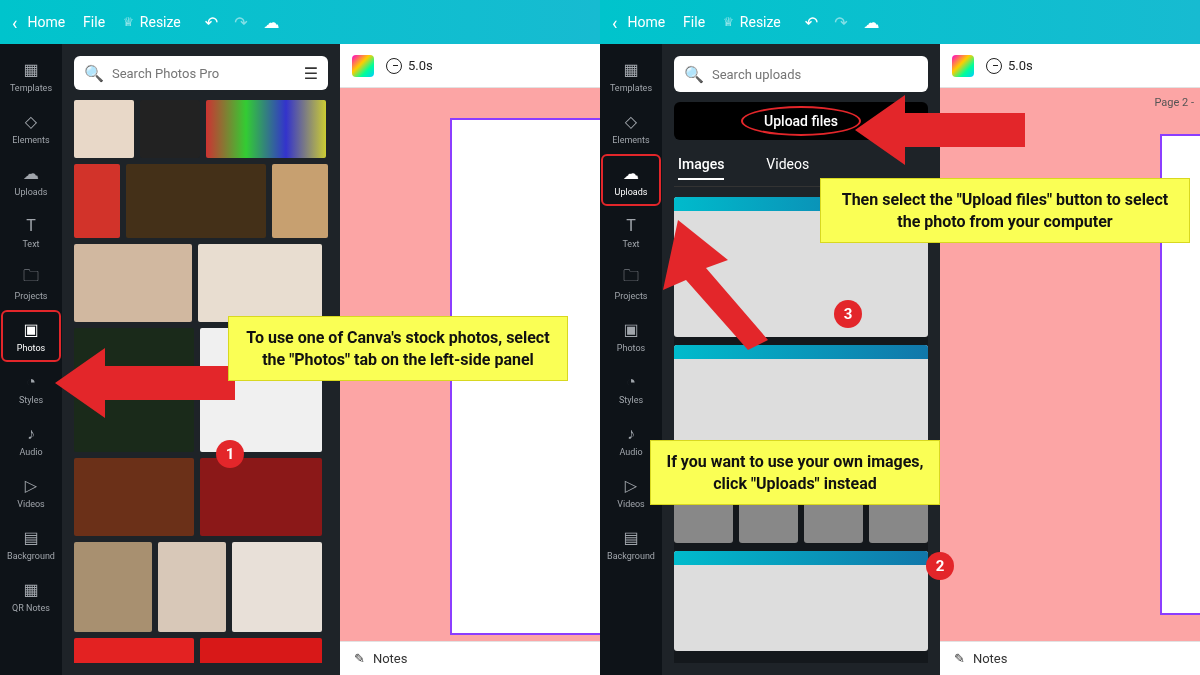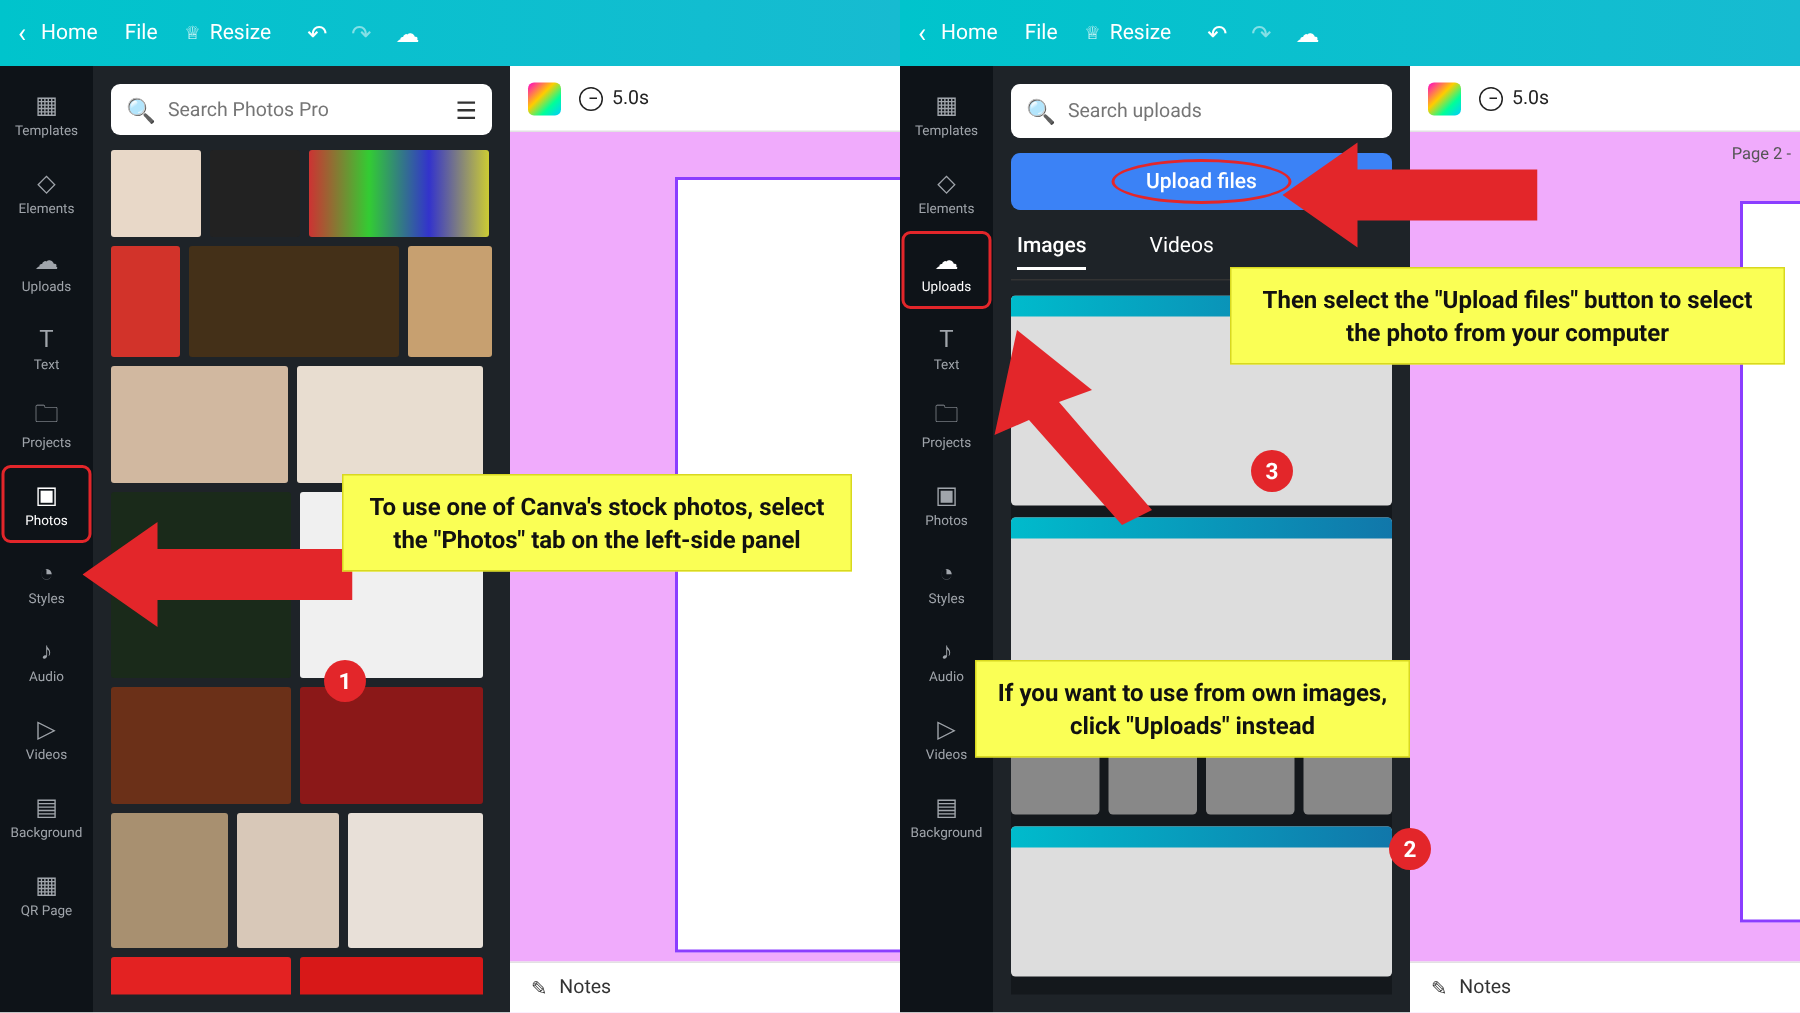--- a/index.html
+++ b/index.html
@@ -23,34 +23,34 @@
 .rail-ico{width:20px;height:20px;display:flex;align-items:center;justify-content:center;font-size:16px}
 
 
 .panel{position:absolute;left:62px;top:44px;width:278px;bottom:0;background:#1e2328;padding:12px;display:flex;flex-direction:column;gap:10px}
 .search{background:#fff;border-radius:6px;height:36px;display:flex;align-items:center;padding:0 10px;gap:8px}
 .search input{border:none;outline:none;flex:1;font-size:13px}
 .search .adj{font-size:16px;color:#333}
 .photo-grid{display:flex;flex-wrap:wrap;gap:6px;overflow:hidden}
 .ph{background:#555;border-radius:2px}
 
-.upload-btn{background:#3b82f6;color:#fff;height:38px;border-radius:6px;display:flex;align-items:center;justify-content:center;font-size:14px;font-weight:500;position:relative}
+.upload-btn{background:#000000;color:#fff;height:38px;border-radius:6px;display:flex;align-items:center;justify-content:center;font-size:14px;font-weight:500;position:relative}
 .upload-btn .oval{position:absolute;width:120px;height:30px;border:2px solid #e3262a;border-radius:50%}
 .record{color:#fff;text-align:center;font-size:13px;font-weight:500;padding:4px 0}
 .utabs{display:flex;gap:42px;color:#fff;font-size:14px;padding:6px 4px;border-bottom:1px solid #333}
 .utabs .t{padding-bottom:6px}
 .utabs .t.act{border-bottom:2px solid #fff;font-weight:500}
 .uprev{flex:1;background:#14181c;display:flex;flex-direction:column;gap:8px;overflow:hidden}
 .uprev .card{background:#ddd;border-radius:3px;height:140px;position:relative}
 .uprev .card .cbar{height:14px;background:linear-gradient(90deg,#0bc,#17a);border-radius:3px 3px 0 0}
 .uprev .strip{height:50px;display:flex;gap:6px}
 .uprev .strip div{flex:1;background:#888;border-radius:3px}
 
 
-.canvas{position:absolute;left:340px;top:44px;right:0;bottom:0;background:#f0abfc}
+.canvas{position:absolute;left:340px;top:44px;right:0;bottom:0;background:#fca5a5}
 .cvbar{height:44px;background:#fff;display:flex;align-items:center;padding:0 12px;gap:12px;border-bottom:1px solid #e2e2e2}
 .grad-sq{width:22px;height:22px;border-radius:4px;background:linear-gradient(135deg,#ff00cc,#ffcc00 40%,#00ff99 70%,#00ccff)}
 .dur{display:flex;align-items:center;gap:6px;font-size:13px;color:#222}
 .dur .clk{width:16px;height:16px;border:1.5px solid #222;border-radius:50%;position:relative}
 .dur .clk:after{content:"";position:absolute;width:5px;height:1.5px;background:#222;top:6px;left:6px}
 .page-lbl{position:absolute;right:6px;top:52px;font-size:11px;color:#555}
 .artboard{position:absolute;top:74px;left:110px;right:-40px;bottom:40px;background:#fff;border:2px solid #8b3dff}
 .pane-right .artboard{left:auto;right:-50px;width:90px;top:90px;bottom:60px}
 .notes{position:absolute;bottom:0;left:0;right:0;height:34px;background:#fff;border-top:1px solid #e2e2e2;display:flex;align-items:center;padding:0 14px;gap:8px;font-size:13px;color:#333}
 
@@ -115,21 +115,21 @@
     <div class="rail-item">
         <span class="rail-ico">▷</span>
         <span>Videos</span>
       </div>
     <div class="rail-item">
         <span class="rail-ico">▤</span>
         <span>Background</span>
       </div>
     <div class="rail-item">
         <span class="rail-ico">▦</span>
-        <span>QR Page</span>
+        <span>QR Notes</span>
       </div>
   </div>
 
   <div class="panel">
     <div class="search">
       <span>🔍</span>
       <input placeholder="Search Photos Pro" style="">
       <span class="adj">☰</span>
     </div>
     <div class="photo-grid">
@@ -287,17 +287,17 @@
 </div>
 <div class="arrow" style="left:658px;top:220px">
   <svg width="120" height="130">
       <polygon points="20,0 70,40 48,48 110,120 90,130 28,60 5,70" fill="#e3262a"></polygon>
     </svg>
 </div>
 
 <div class="call" style="left:228px;top:316px;width:340px">To use one of Canva's stock photos, select the "Photos" tab on the left-side panel</div>
 <div class="badge" style="left:216px;top:440px">1</div>
 
-<div class="call" style="left:650px;top:440px;width:290px">If you want to use from own images, click "Uploads" instead</div>
+<div class="call" style="left:650px;top:440px;width:290px">If you want to use your own images, click "Uploads" instead</div>
 <div class="badge" style="left:926px;top:552px">2</div>
 
 <div class="call" style="left:820px;top:178px;width:370px">Then select the "Upload files" button to select the photo from your computer</div>
 <div class="badge" style="left:834px;top:300px">3</div>
 
 </body></html>

